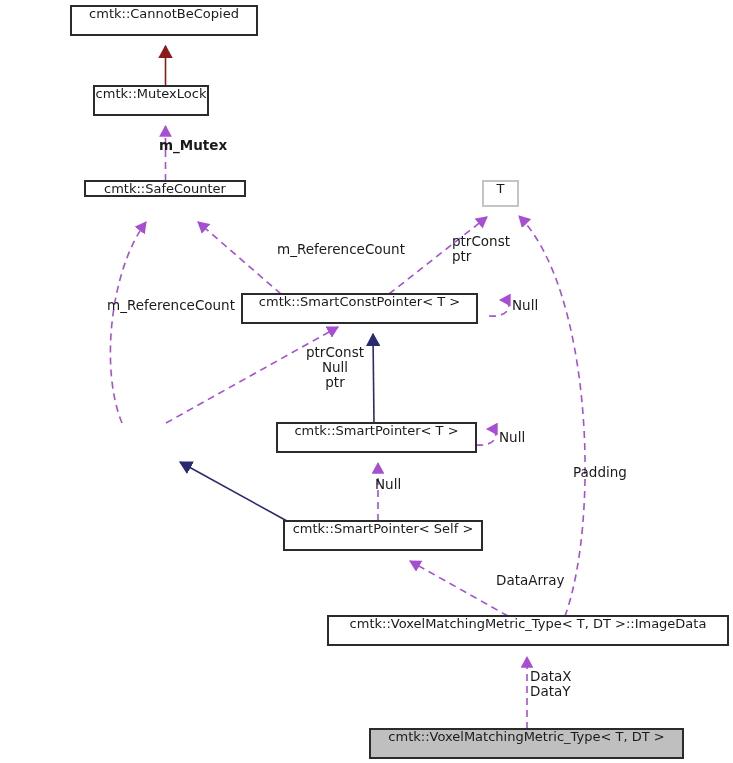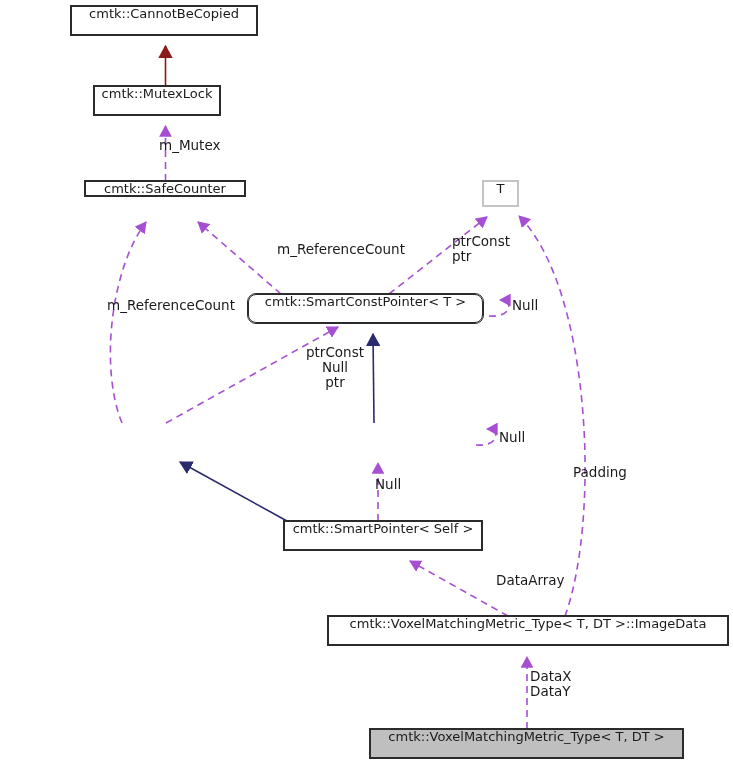--- a/index.html
+++ b/index.html
@@ -131,51 +131,54 @@
 
     <g>
       <path d="M 527 729 L 527 657" stroke="#a74fd3" stroke-width="1.6" stroke-dasharray="7,5" fill="none" marker-end="url(#arrow-purple)"></path>
     </g>
   </svg>
 
   <div class="node" style="left:71px; top:6px; width:186px; height:29px;">
     <span class="node-label">cmtk::CannotBeCopied</span>
   </div>
 
-  <div class="node" style="left:94px; top:86px; width:126px; height:29px;">
+  <div class="node" style="left:94px; top:86px; width:114px; height:29px;">
     <span class="node-label">cmtk::MutexLock</span>
   </div>
 
   <div class="node" style="left:85px; top:181px; width:160px; height:15px;">
     <span class="node-label">cmtk::SafeCounter</span>
   </div>
 
   <div class="node plain" style="left:483px; top:181px; width:35px; height:25px;">
     <span class="node-label">T</span>
   </div>
 
-  <div class="node" style="left:248px; top:294px; width:235px; height:29px;border-radius:8px;">
+  <div class="node" style="left:242px; top:294px; width:235px; height:29px;">
     <span class="node-label">cmtk::SmartConstPointer&lt; T &gt;</span>
   </div>
 
 
+  <div class="node" style="left:277px; top:423px; width:199px; height:29px;">
+    <span class="node-label">cmtk::SmartPointer&lt; T &gt;</span>
+  </div>
 
   <div class="node" style="left:284px; top:521px; width:198px; height:29px;">
     <span class="node-label">cmtk::SmartPointer&lt; Self &gt;</span>
   </div>
 
   <div class="node focus" style="left:370px; top:729px; width:313px; height:29px;">
     <span class="node-label">cmtk::VoxelMatchingMetric_Type&lt; T, DT &gt;</span>
   </div>
 
   <div class="node" style="left:328px; top:616px; width:400px; height:29px;">
     <span class="node-label">cmtk::VoxelMatchingMetric_Type&lt; T, DT &gt;::ImageData</span>
   </div>
 
-  <div class="edge-label" style="left:159px; top:138px;">m_Mutex</div>
+  <div class="edge-label" style="left:159px; top:138px;font-weight:bold;">m_Mutex</div>
 
   <div class="edge-label" style="left:277px; top:242px;">m_ReferenceCount</div>
 
   <div class="edge-label" style="left:107px; top:298px;">m_ReferenceCount</div>
 
   <div class="edge-label" style="left:452px; top:234px;">ptrConst
 ptr</div>
 
   <div class="edge-label" style="left:512px; top:298px;">Null</div>
 

